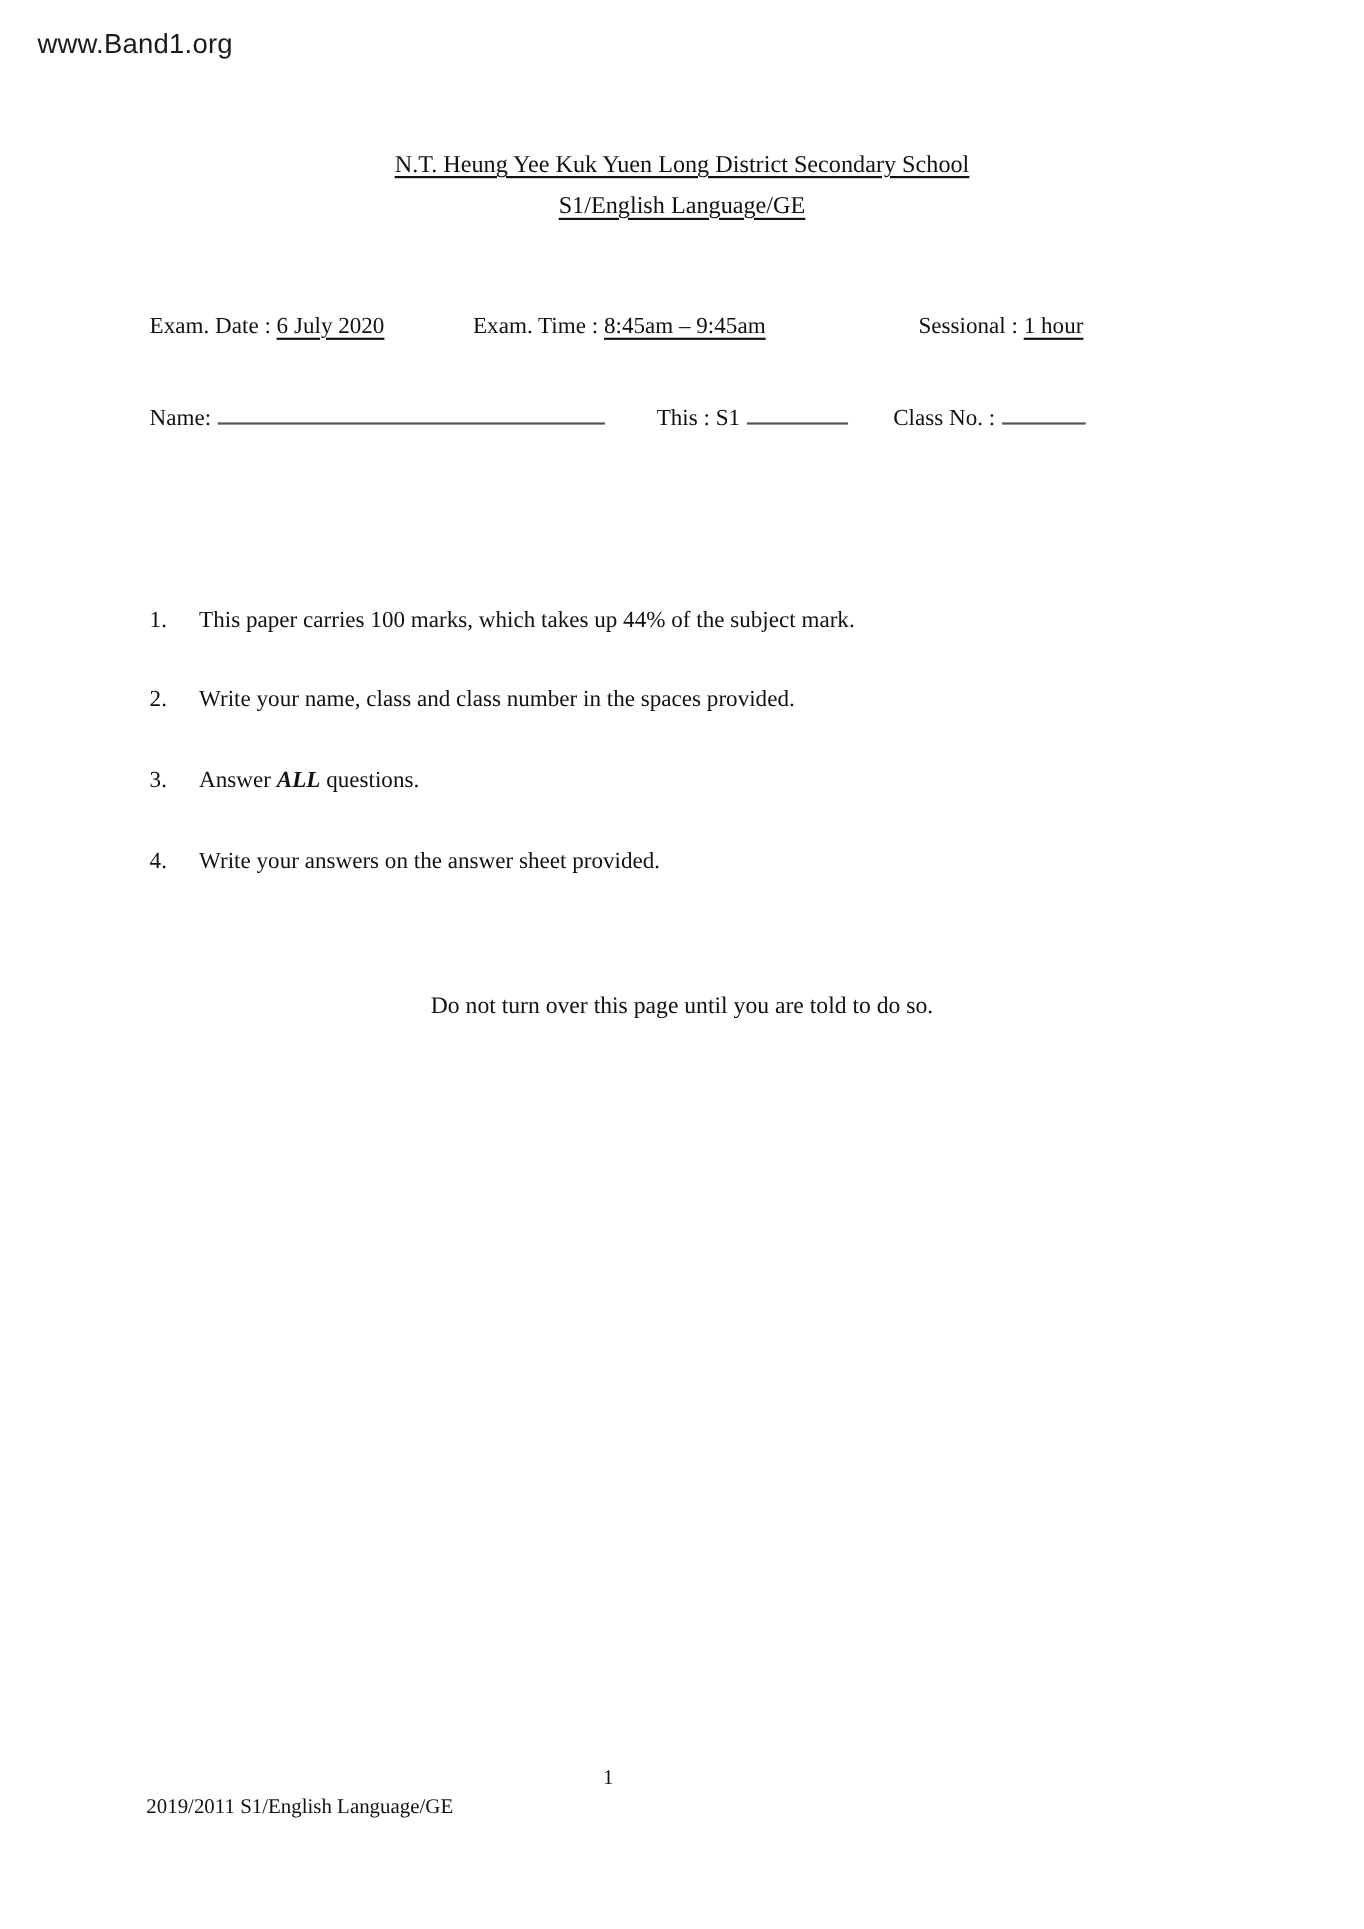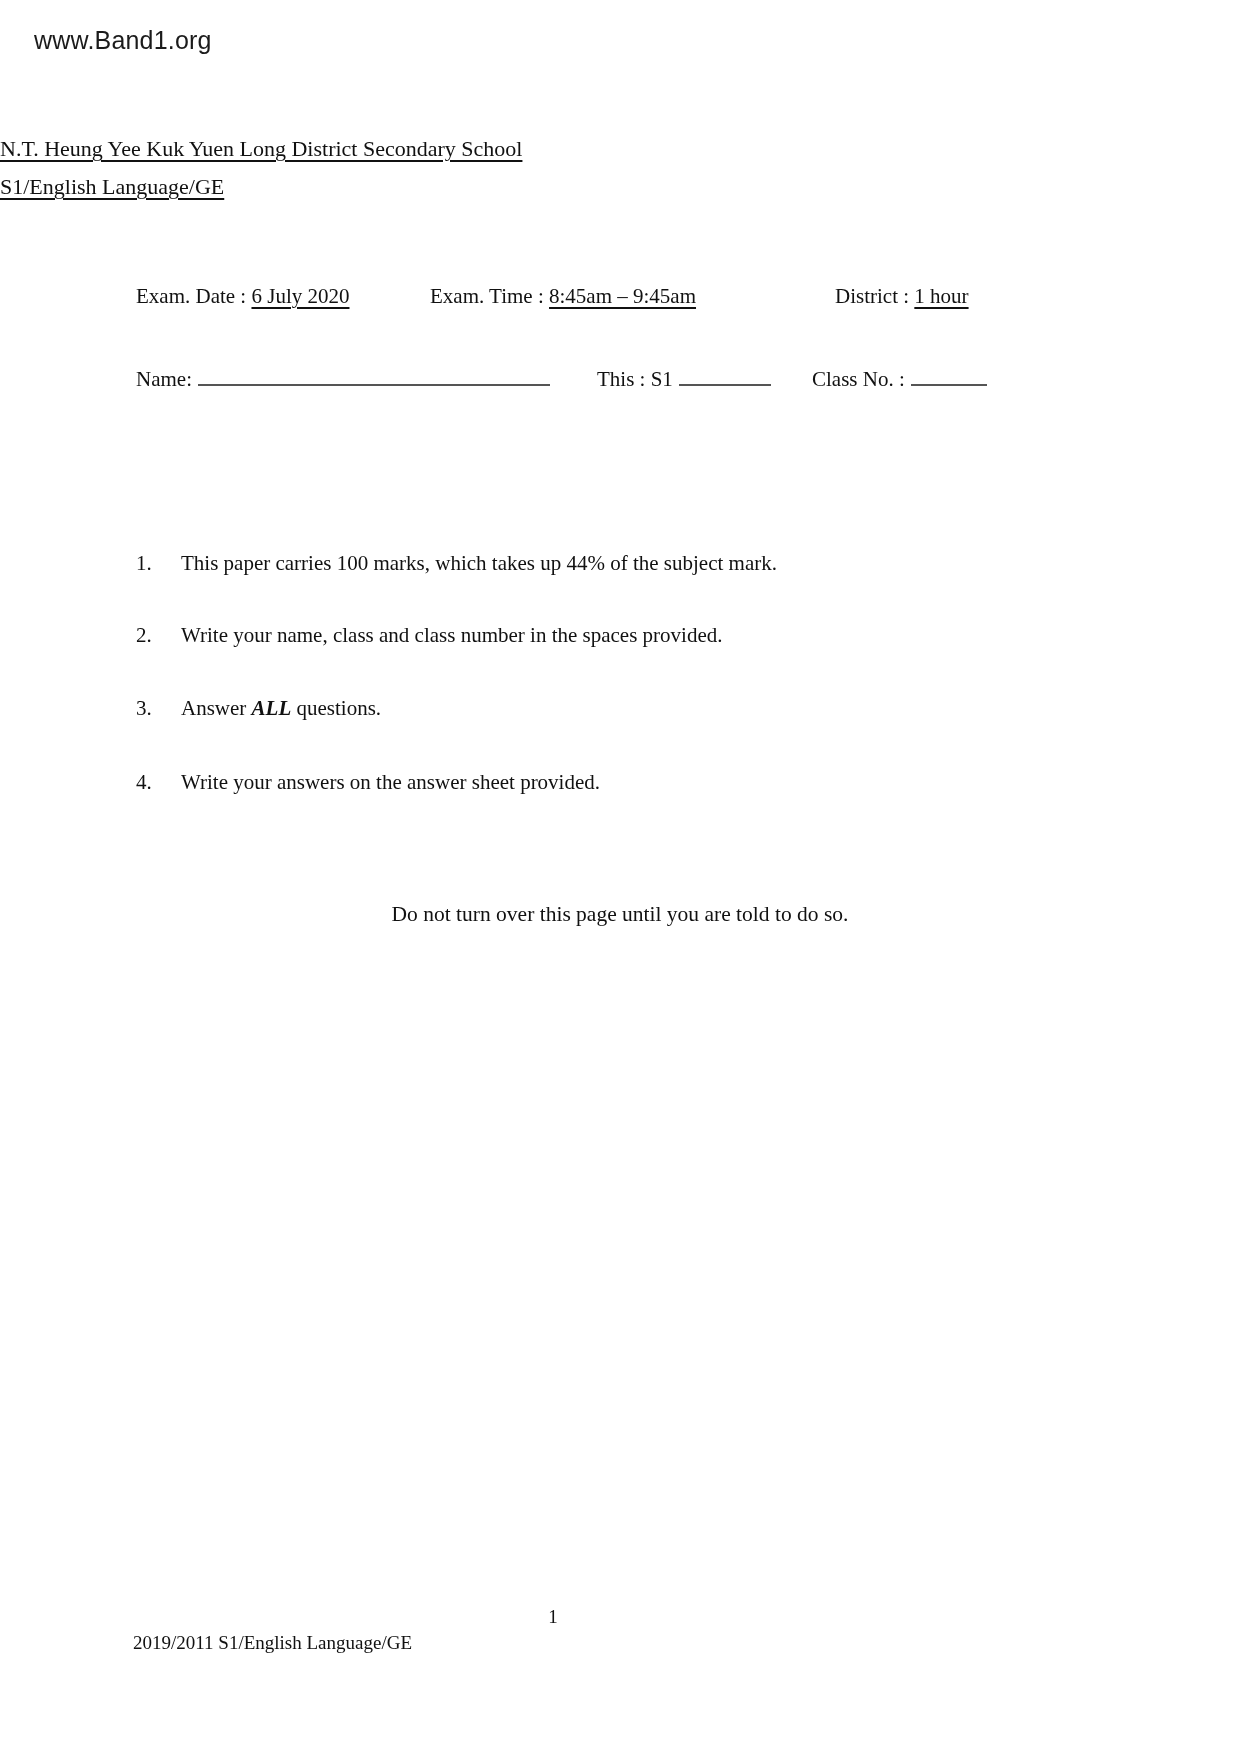--- a/index.html
+++ b/index.html
@@ -23,20 +23,21 @@
     font-family: "Liberation Sans", sans-serif;
     font-size: 25px;
     color: #1b1b1b;
     letter-spacing: 0.2px;
   }
   .title-block {
     position: absolute;
     left: 0;
     top: 130px;
     width: 100%;
+    text-align: center;
   }
   .title-line {
     font-size: 22px;
     line-height: 38px;
     text-decoration: underline;
     text-underline-offset: 4px;
   }
   .exam-row {
     position: absolute;
     top: 284px;
@@ -128,21 +129,21 @@
   <div class="watermark">www.Band1.org</div>
 
   <div class="title-block">
     <div class="title-line">N.T. Heung Yee Kuk Yuen Long District Secondary School</div>
     <div class="title-line">S1/English Language/GE</div>
   </div>
 
   <div class="exam-row">
     <span class="exam-group date"><span>Exam. Date : </span><span class="uval">6 July 2020</span></span>
     <span class="exam-group time"><span>Exam. Time : </span><span class="uval">8:45am – 9:45am</span></span>
-    <span class="exam-group duration"><span>District : </span><span class="uval">1 hour</span></span>
+    <span class="exam-group duration"><span>Sessional : </span><span class="uval">1 hour</span></span>
   </div>
 
   <div class="student-row">
     <span class="student-group name"><span>Name:</span><span class="blank name-line"></span></span>
     <span class="student-group cls"><span>This : S1</span><span class="blank cls-line"></span></span>
     <span class="student-group clsno"><span>Class No. :</span><span class="blank clsno-line"></span></span>
   </div>
 
 
   <div class="instr-item i1">

